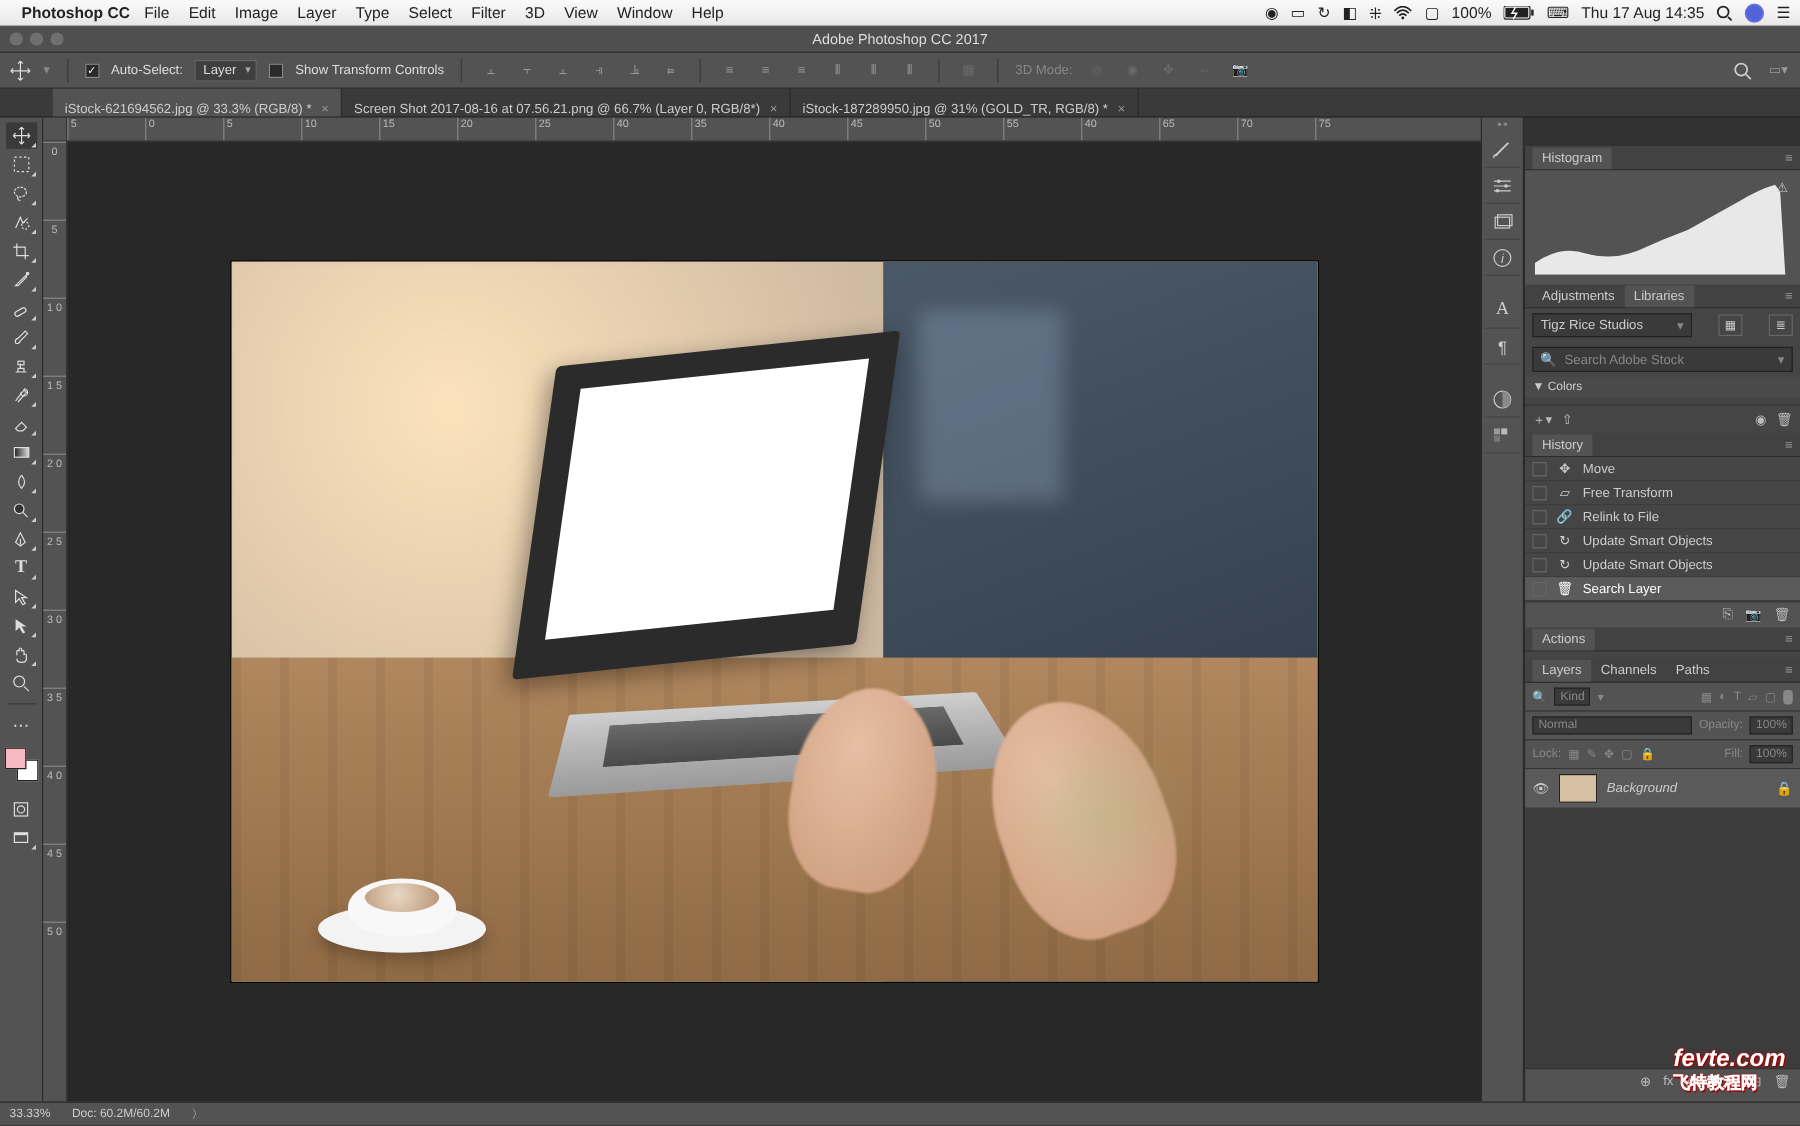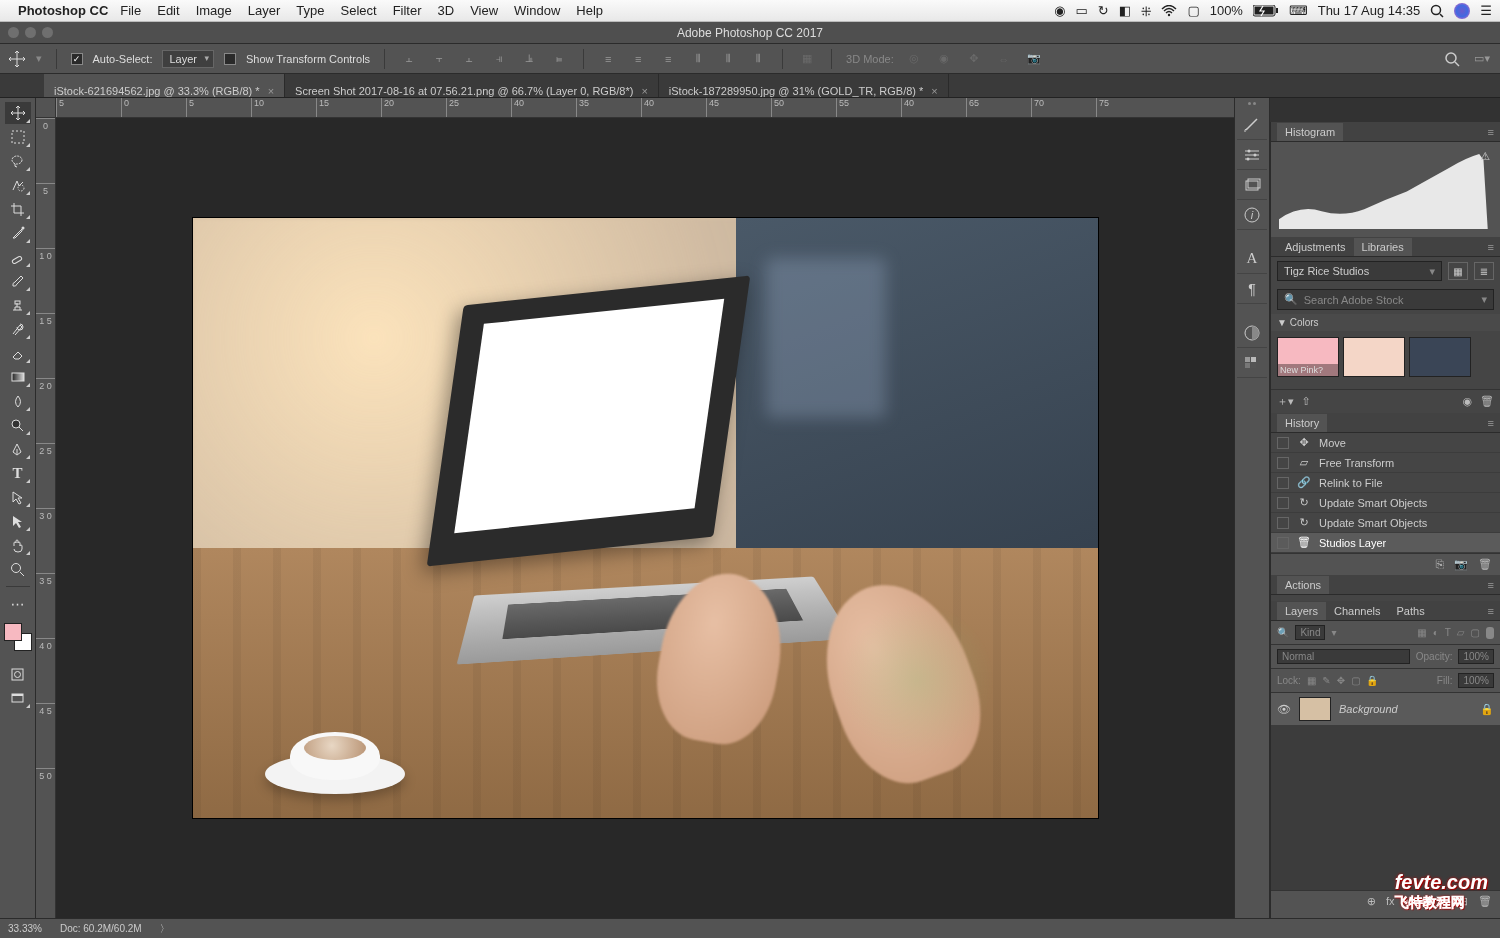--- a/index.html
+++ b/index.html
@@ -64,21 +64,21 @@
 .panels { width:230px; background:#535353; border-left:1px solid #2b2b2b; display:flex; flex-direction:column; font-size:11px;margin-top:24px;}
 .panel-header { height:20px; background:#424242; display:flex; align-items:center; border-bottom:1px solid #2b2b2b; padding:0 6px;}
 .panel-header .tab { padding:3px 8px; color:#ccc; }
 .panel-header .tab.active { background:#535353; }
 .panel-header .menu { margin-left:auto; color:#999; }
 .hist-body { height:95px; background:#535353; position:relative; padding:8px;}
 .hist-body svg { width:100%; height:100%;}
 .hist-warn { position:absolute; top:8px; right:10px; color:#ccc;}
 
 .lib-body { background:#454545; }
-.lib-row { display:flex; align-items:center; padding:4px 6px; gap:6px;}
+.lib-row { display:flex; align-items:center; padding:4px 6px; gap:22px;}
 .lib-select { flex:1; background:#3a3a3a; border:1px solid #222; padding:3px 6px; color:#ccc; position:relative;}
 .lib-select::after{content:"▾";position:absolute;right:6px;color:#888;}
 .lib-iconbtn { width:20px; height:18px; border:1px solid #666; display:flex;align-items:center;justify-content:center; color:#ccc; font-size:10px;}
 .lib-search { background:#3a3a3a; border:1px solid #222; padding:3px 6px; color:#888; display:flex; align-items:center; gap:6px;}
 .lib-search span:first-child { color:#888;}
 .lib-group { padding:3px 6px; color:#ccc; font-size:10px; background:#4a4a4a;}
 .lib-swatches { display:flex; gap:4px; padding:6px;}
 .lib-sw { width:62px; height:40px; border:1px solid #222;}
 .lib-sw.named { position:relative;}
 .lib-sw .nm { position:absolute; bottom:0; left:0; right:0; font-size:9px; color:#ddd; padding:1px 2px; background:rgba(0,0,0,0.35);}
@@ -536,27 +536,20 @@
         <div class="lib-iconbtn">≣</div>
       </div>
       <div class="lib-row">
         <div class="lib-search" style="flex:1;">
           <span>🔍</span>
           <span style="color:#888;">Search Adobe Stock</span>
           <span style="margin-left:auto;color:#888;">▾</span>
         </div>
       </div>
       <div class="lib-group">▼ <span>Colors</span></div>
-      <div class="lib-swatches">
-        <div class="lib-sw named" id="sw0" style="background: rgb(247, 185, 193);">
-            <div class="nm">New Pink?</div>
-          </div>
-        <div class="lib-sw" id="sw1" style="background: rgb(244, 214, 199);"></div>
-        <div class="lib-sw" id="sw2" style="background: rgb(58, 69, 86);"></div>
-      </div>
       <div style="flex:1;height:6px;"></div>
       <div class="lib-foot">
         <span>＋▾</span>
         <span>⇧</span>
         <span class="sp"></span>
         <span>◉</span>
         <span>🗑</span>
       </div>
     </div>
 
@@ -586,21 +579,21 @@
           <span>Update Smart Objects</span>
         </div>
         <div class="hist-item">
           <span class="well"></span>
           <span style="width:14px;text-align:center;">↻</span>
           <span>Update Smart Objects</span>
         </div>
         <div class="hist-item sel">
           <span class="well"></span>
           <span style="width:14px;text-align:center;">🗑</span>
-          <span>Studios Layer</span>
+          <span>Search Layer</span>
         </div>
       </div>
     <div class="hist-foot">
       <span>⎘</span>
       <span>📷</span>
       <span>🗑</span>
     </div>
 
     <div class="panel-header">
       <span class="tab active">Actions</span>

